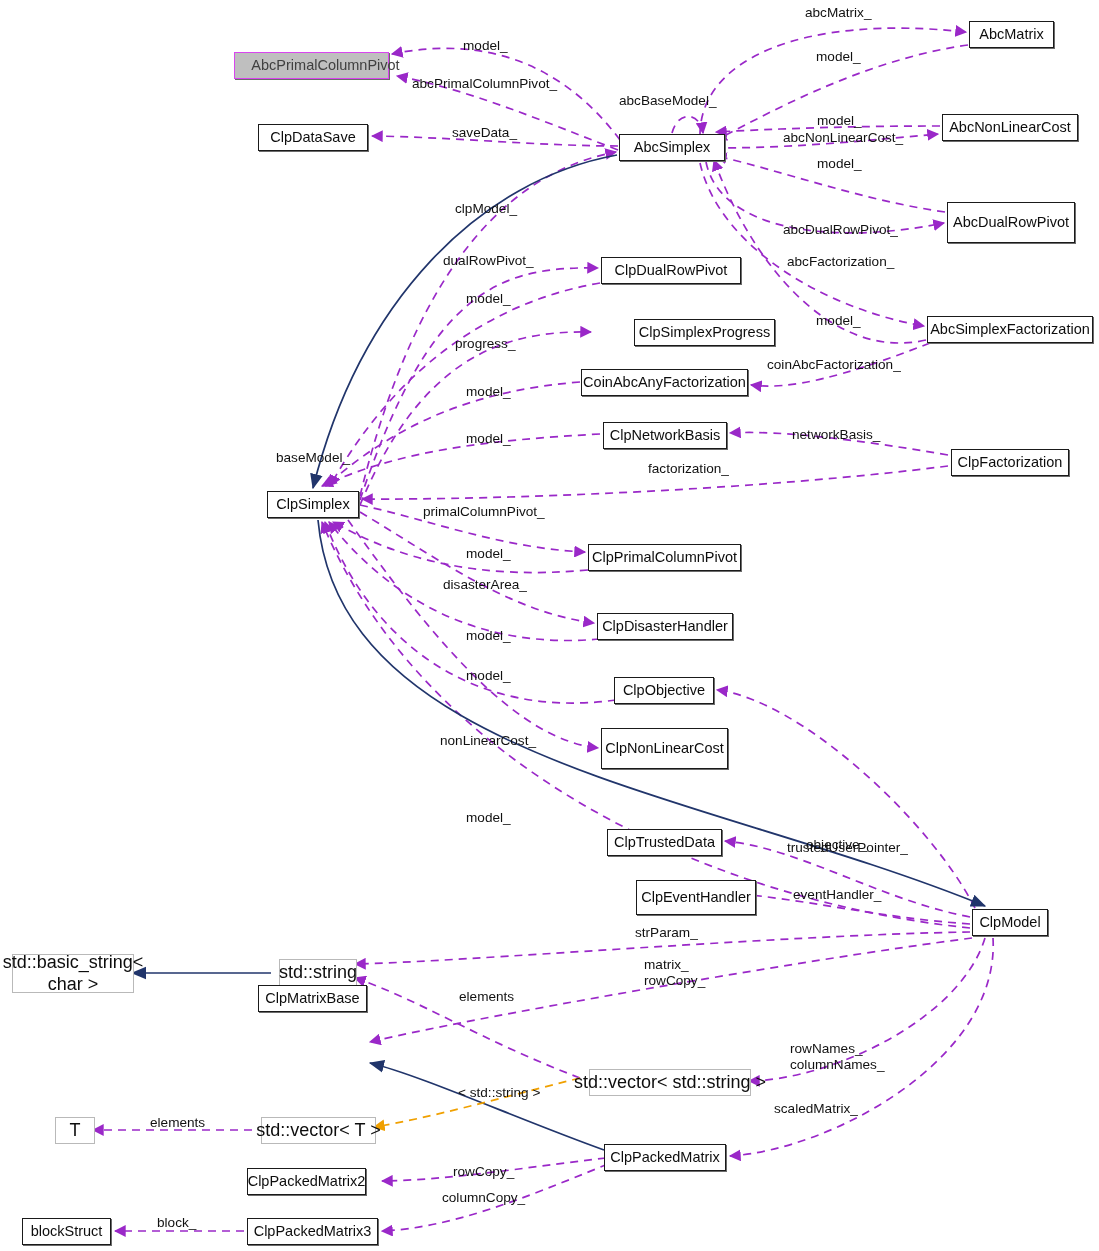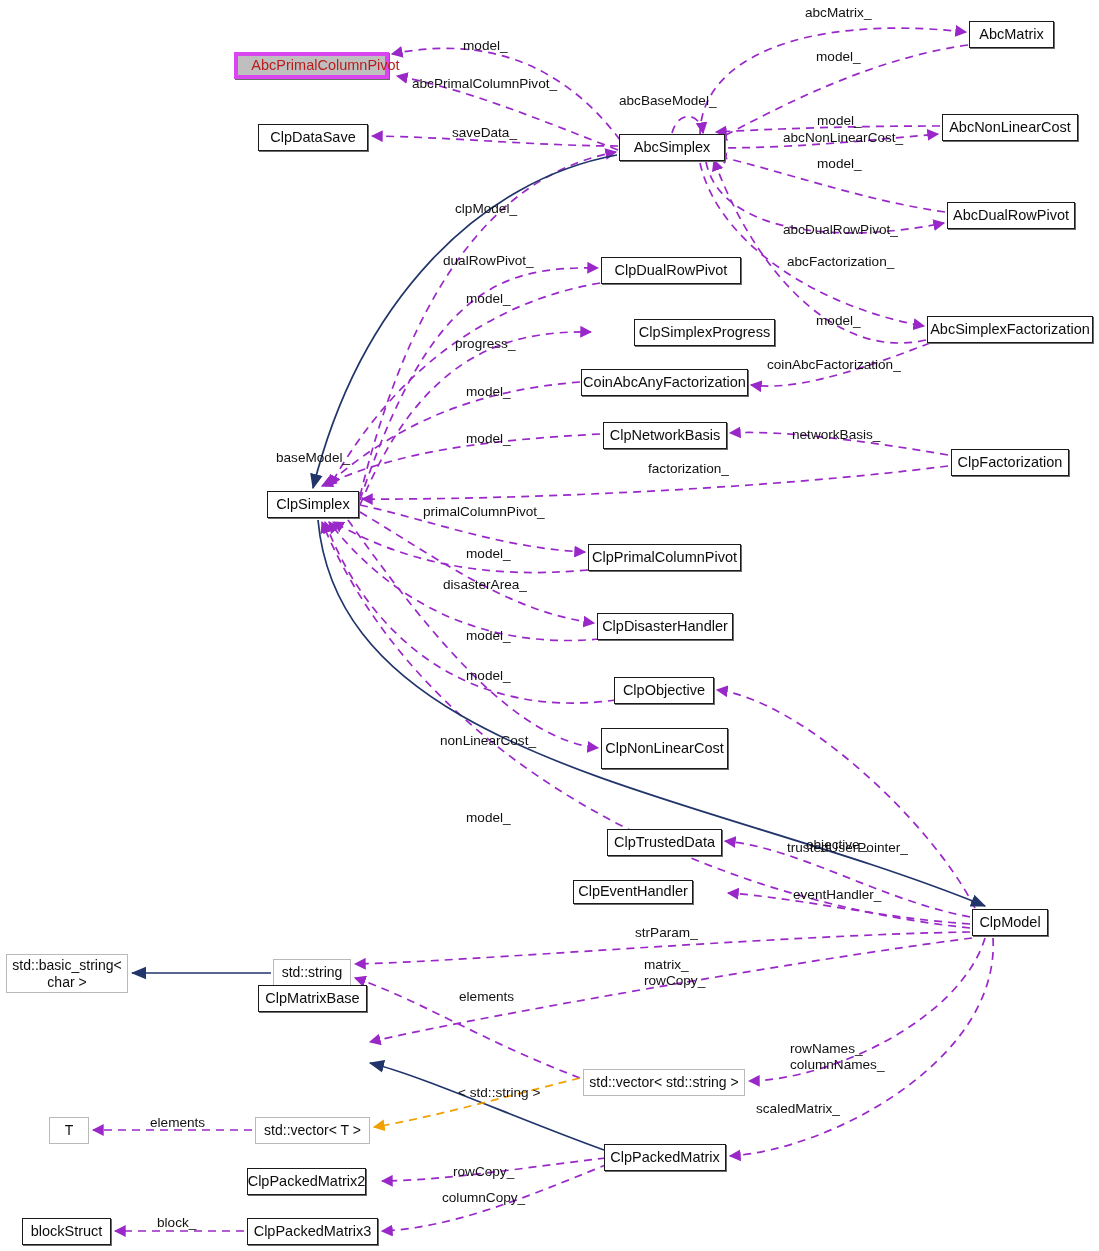--- a/index.html
+++ b/index.html
@@ -2,22 +2,22 @@
 <html><head>
 <meta charset="utf-8">
 <style>
   html,body{margin:0;padding:0;background:#ffffff;}
   body{width:1099px;height:1251px;font-family:"Liberation Sans",sans-serif;overflow:hidden;}
   #diagram{position:relative;width:1099px;height:1251px;}
   svg#edges{position:absolute;left:0;top:0;width:1099px;height:1251px;}
   .node{position:absolute;box-sizing:border-box;display:flex;align-items:center;justify-content:center;
         text-align:center;line-height:1.08;white-space:nowrap;}
   .node-solid{background:#ffffff;border:1px solid #1a1a1a;box-shadow:1px 1px 0 #6b6b6b;font-size:14.5px;color:#0d0d0d;}
-  .node-light{background:#ffffff;border:1px solid #b9b9b9;font-size:14px;color:#0d0d0d;}
-  .node-hl{background:#bfbfbf;border:4px solid #d946ef;box-shadow:1px 1px 0 #6b6b6b;font-size:14.5px;color:#b91c1c;padding-left:28px;}
+  .node-light{background:#ffffff;border:1px solid #b9b9b9;font-size:18px;color:#0d0d0d;margin-left:6px;}
+  .node-hl{background:#bfbfbf;border:1px solid #d946ef;box-shadow:1px 1px 0 #6b6b6b;font-size:14.5px;color:#404040;padding-left:28px;}
   .node-wrap{white-space:normal;line-height:1.18;}
   .elabel{position:absolute;font-size:13.6px;color:#111;white-space:pre;line-height:1.18;}
 </style>
 </head>
 <body>
 
 <div id="diagram">
 
 <svg id="edges" viewBox="0 0 1099 1251">
   <defs>
@@ -139,21 +139,21 @@
     </div>
 <div class="node node-solid" style="left:619px;top:134px;width:106px;height:27px;">
       <span>AbcSimplex</span>
     </div>
 <div class="node node-solid" style="left:969px;top:21px;width:85px;height:27px;">
       <span>AbcMatrix</span>
     </div>
 <div class="node node-solid" style="left:942px;top:114px;width:136px;height:27px;">
       <span>AbcNonLinearCost</span>
     </div>
-<div class="node node-solid" style="left:947px;top:202px;width:128px;height:27px;">
+<div class="node node-solid" style="left:947px;top:202px;width:128px;height:41px;">
       <span>AbcDualRowPivot</span>
     </div>
 <div class="node node-solid" style="left:927px;top:316px;width:166px;height:27px;">
       <span>AbcSimplexFactorization</span>
     </div>
 <div class="node node-solid" style="left:951px;top:449px;width:118px;height:27px;">
       <span>ClpFactorization</span>
     </div>
 <div class="node node-solid" style="left:601px;top:257px;width:140px;height:27px;">
       <span>ClpDualRowPivot</span>
@@ -178,21 +178,21 @@
     </div>
 <div class="node node-solid" style="left:614px;top:677px;width:100px;height:27px;">
       <span>ClpObjective</span>
     </div>
 <div class="node node-solid" style="left:601px;top:728px;width:127px;height:41px;">
       <span>ClpNonLinearCost</span>
     </div>
 <div class="node node-solid" style="left:607px;top:829px;width:115px;height:27px;">
       <span>ClpTrustedData</span>
     </div>
-<div class="node node-solid" style="left:573px;top:880px;width:120px;height:24px;">
+<div class="node node-solid" style="left:636px;top:880px;width:120px;height:35px;">
       <span>ClpEventHandler</span>
     </div>
 <div class="node node-solid" style="left:972px;top:909px;width:76px;height:27px;">
       <span>ClpModel</span>
     </div>
 <div class="node node-light node-wrap" style="left:6px;top:954px;width:122px;height:39px;">
       <span>std::basic_string&lt; char &gt;</span>
     </div>
 <div class="node node-light" style="left:273px;top:959px;width:78px;height:27px;">
       <span>std::string</span>
@@ -254,19 +254,19 @@
 <div class="elabel" style="left:466px;top:810px;">model_</div>
 <div class="elabel" style="left:787px;top:840px;">trustedUserPointer_</div>
 <div class="elabel" style="left:793px;top:887px;">eventHandler_</div>
 <div class="elabel" style="left:635px;top:925px;">strParam_</div>
 <div class="elabel" style="left:644px;top:957px;">matrix_
 rowCopy_</div>
 <div class="elabel" style="left:459px;top:989px;">elements</div>
 <div class="elabel" style="left:790px;top:1041px;">rowNames_
 columnNames_</div>
 <div class="elabel" style="left:458px;top:1085px;">&lt; std::string &gt;</div>
-<div class="elabel" style="left:756px;top:1101px;">scaledMatrix_</div>
+<div class="elabel" style="left:774px;top:1101px;">scaledMatrix_</div>
 <div class="elabel" style="left:150px;top:1115px;">elements</div>
 <div class="elabel" style="left:453px;top:1164px;">rowCopy_</div>
 <div class="elabel" style="left:442px;top:1190px;">columnCopy_</div>
 <div class="elabel" style="left:157px;top:1215px;">block_</div>
 
 </div>
 
 </body></html>

